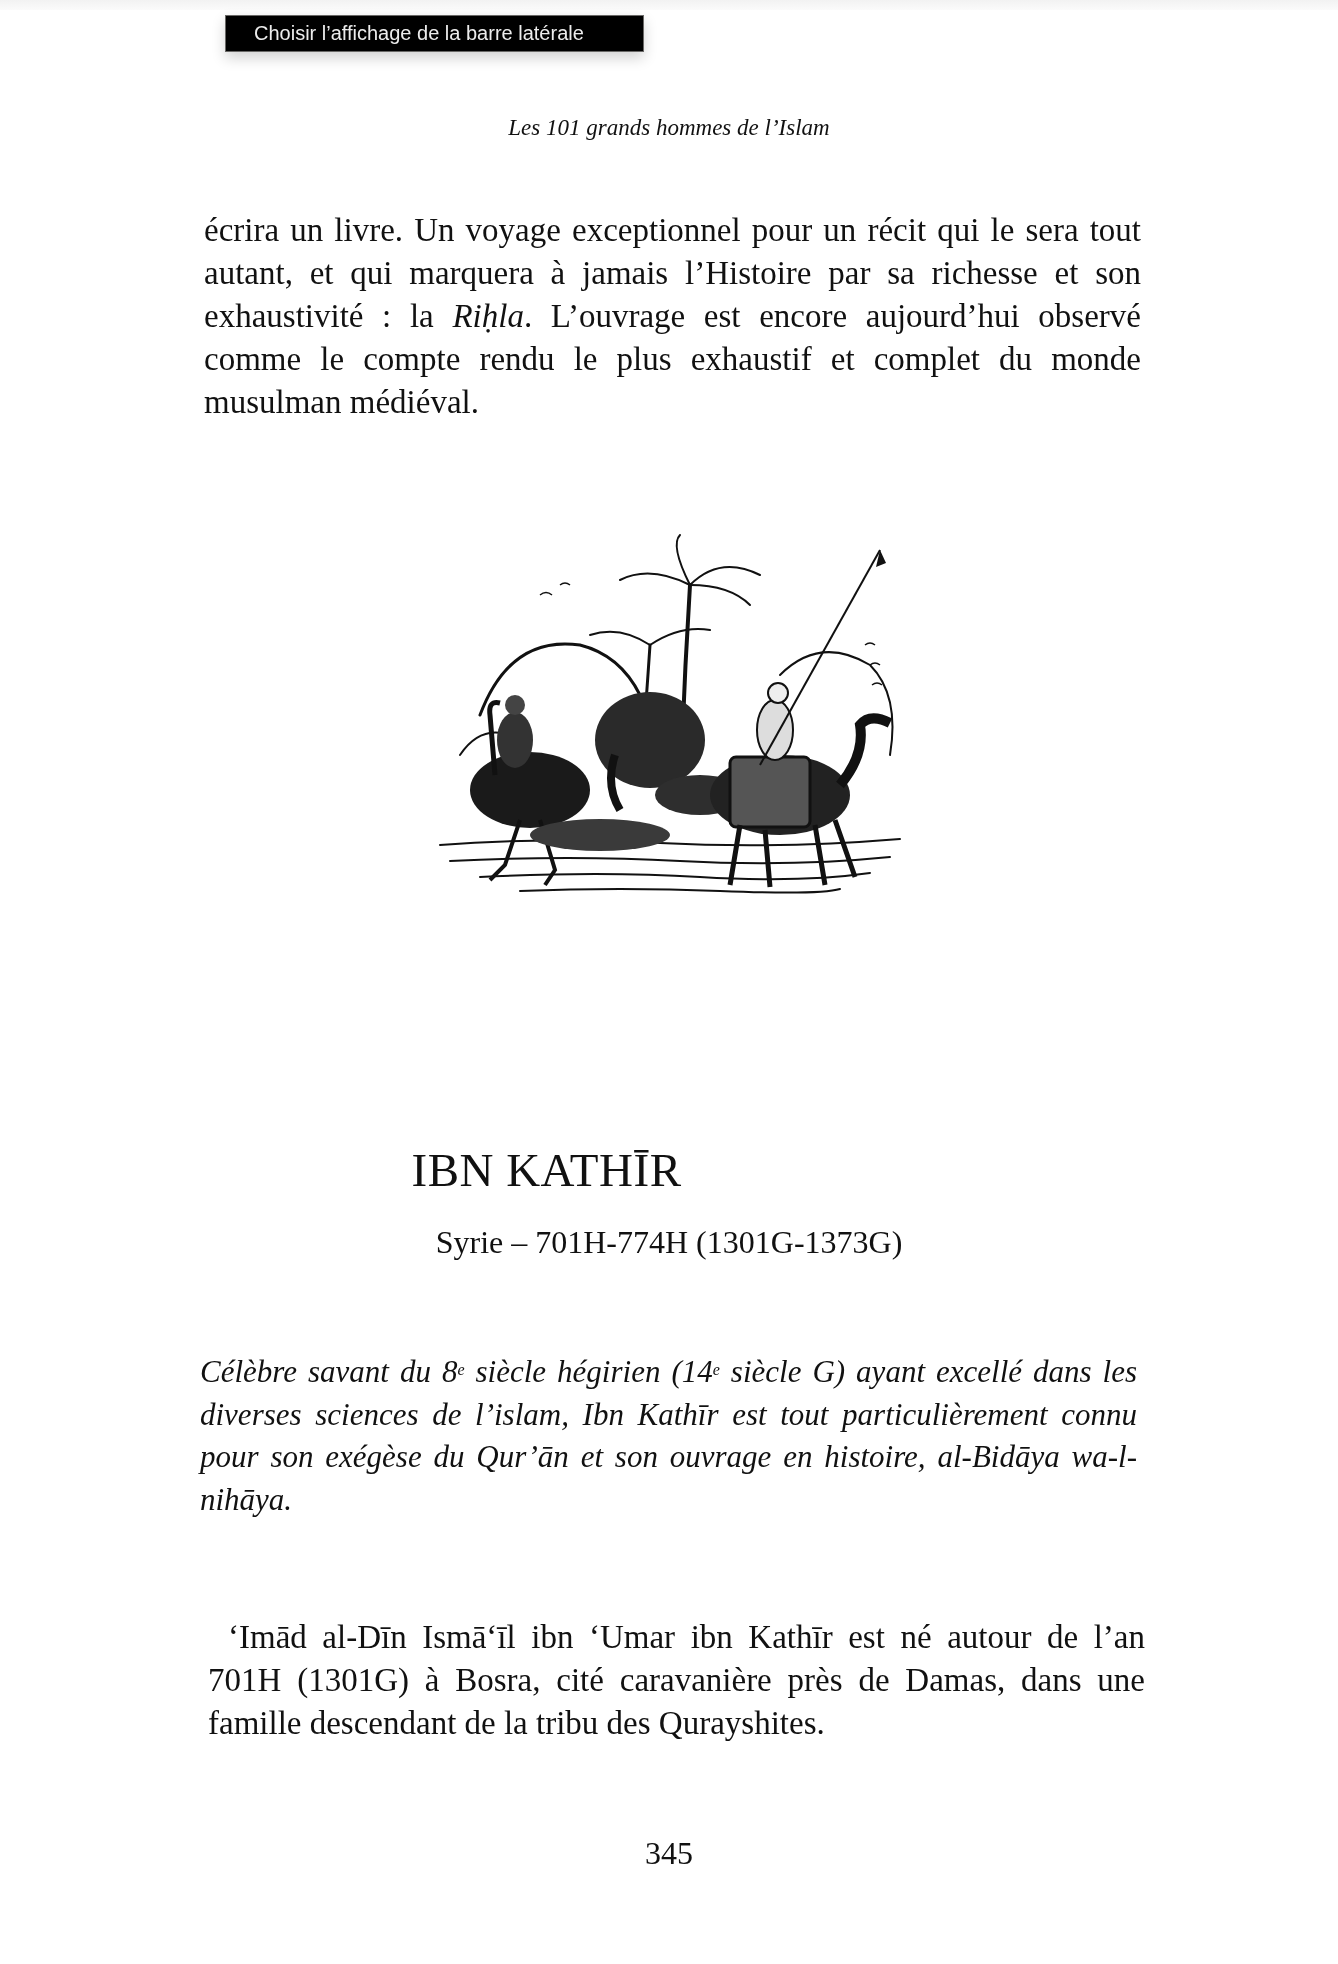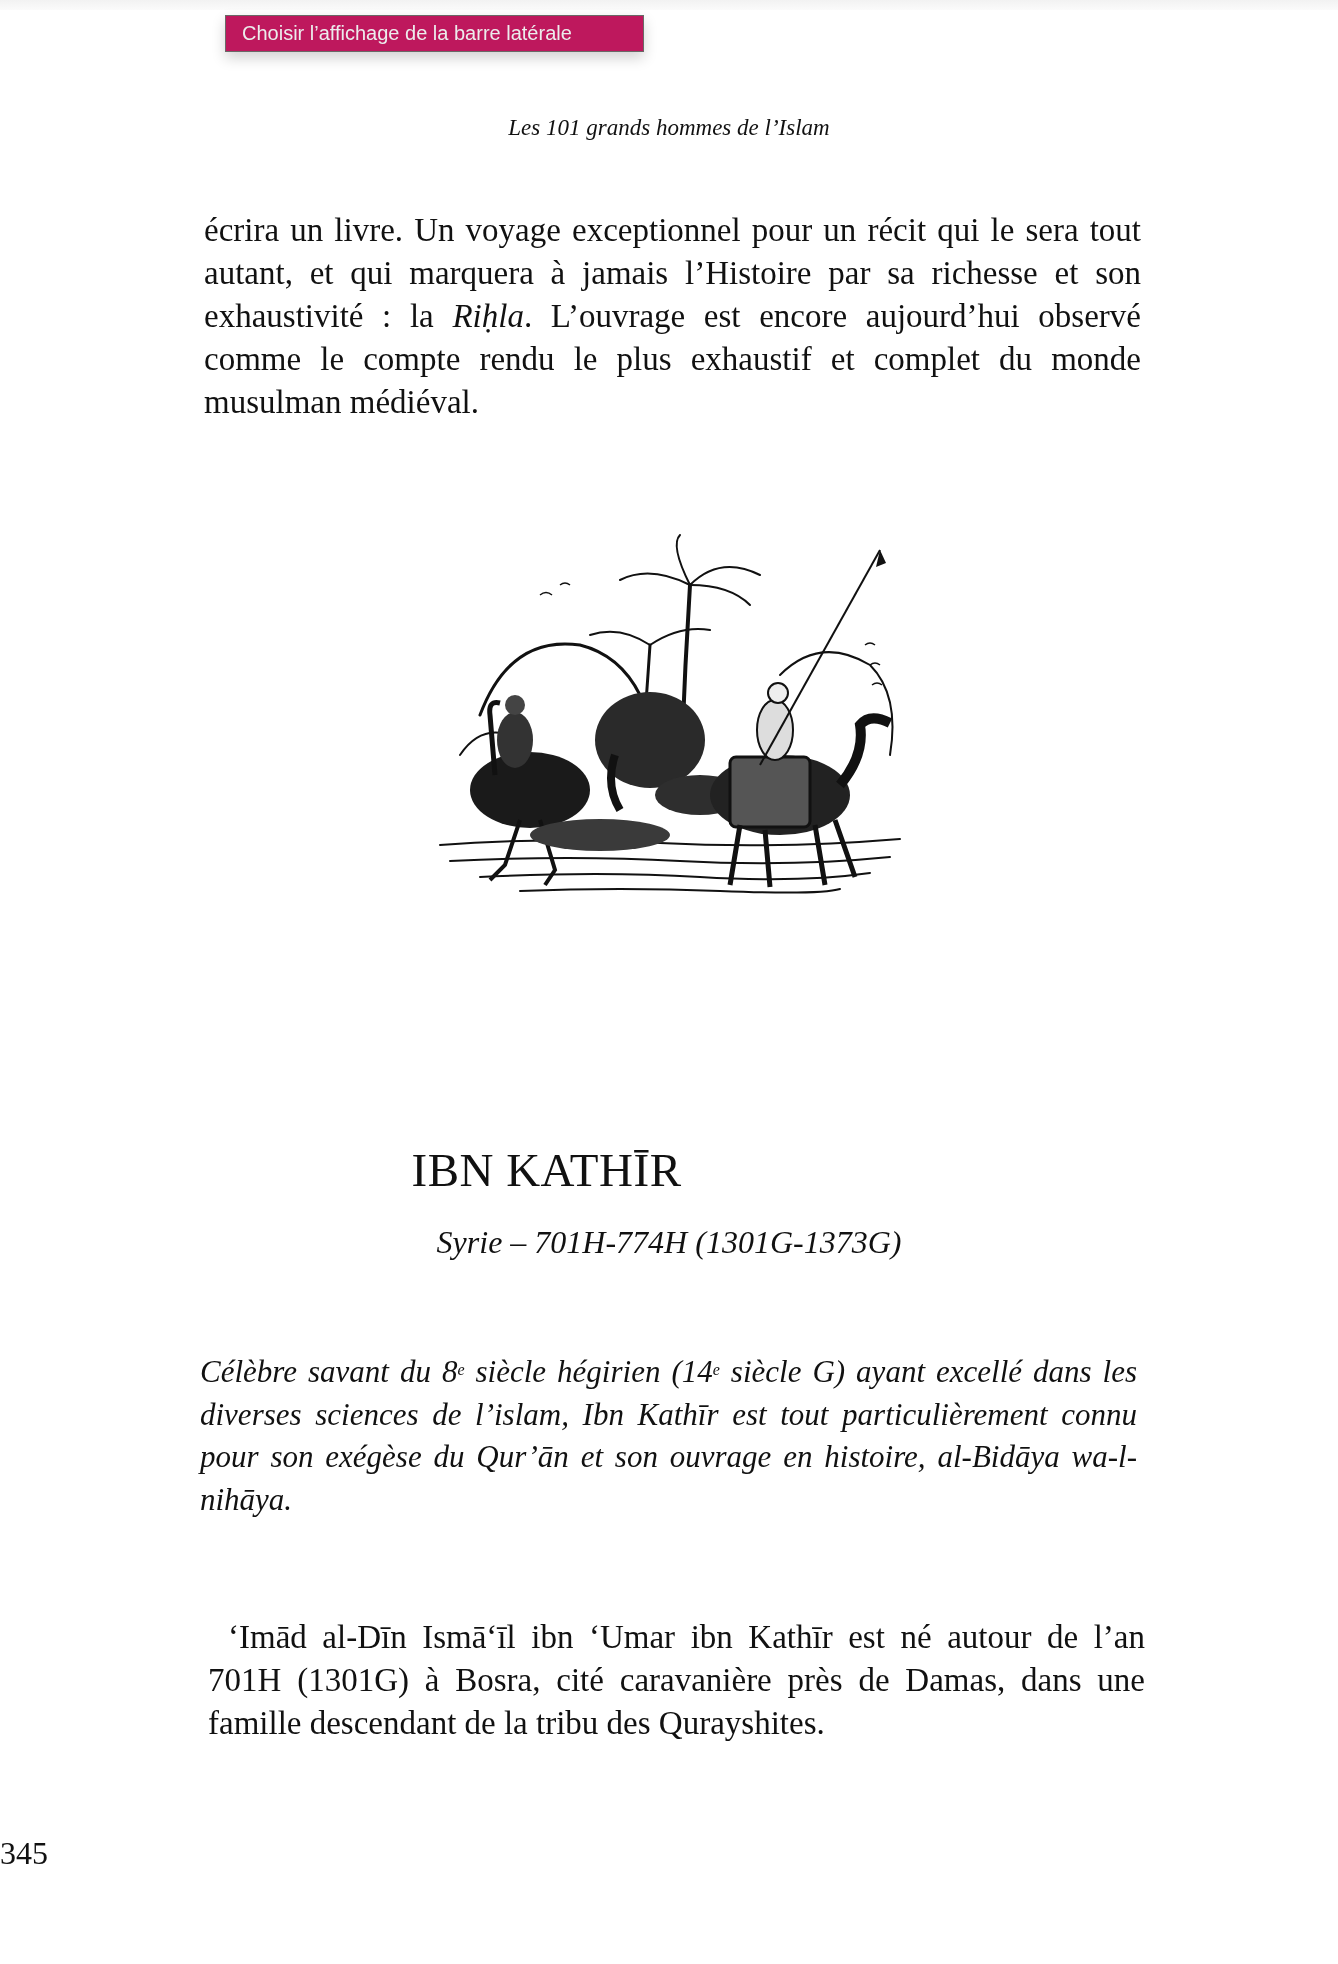--- a/index.html
+++ b/index.html
@@ -8,24 +8,24 @@
     background:#ffffff;
     font-family:"Liberation Serif", "DejaVu Serif", serif;
     color:#111111;
   }
   .top-strip {
     position:absolute; left:0; top:0; width:1338px; height:10px;
     background:linear-gradient(#f2f2f2,#fbfbfb);
   }
   .tooltip {
     position:absolute; left:225px; top:15px; width:419px; height:37px;
-    background:#be185d; color:#ececec;
+    background:#000000; color:#ececec;
     border:1px solid #6a6967; box-sizing:border-box;
     font-family:"Liberation Sans", "DejaVu Sans", sans-serif;
-    font-size:20px; line-height:35px; padding-left:16px;
+    font-size:20px; line-height:35px; padding-left:28px;
     box-shadow:0 6px 14px rgba(0,0,0,0.18);
     white-space:nowrap;
   }
   .running-header {
     position:absolute; left:0; width:1338px; top:102px;
     text-align:center; font-style:italic; font-size:23px; line-height:32px;margin-top:10px;
   }
   .body-text {
     position:absolute; left:200px; width:937px;
     font-size:33px; line-height:43px; text-align:justify;
@@ -35,32 +35,32 @@
   .p1 span.ital { font-style:italic; }
   .engraving {
     position:absolute; left:420px; top:525px; width:490px; height:380px;
   }
   .title {
     position:absolute; left:0; width:1093px; top:1140px;
     text-align:center; font-size:47px; line-height:60px; letter-spacing:0.5px;
   }
   .subtitle {
     position:absolute; left:0; width:1338px; top:1222px;
-    text-align:center; font-style:italic; font-size:32px; line-height:40px;
+    text-align:center; font-size:32px; line-height:40px;
   }
   .intro {
     position:absolute; left:200px; width:937px; top:1351px;
     font-style:italic; font-size:31px; line-height:42.5px; text-align:justify;
     text-align-last:left;
   }
   .intro sup { font-size:16px; vertical-align:top; position:relative; top:-2px; }
   .p2 { top:1608px; text-indent:20px; }
   .page-number {
     position:absolute; left:0; width:1338px; top:1833px;
-    font-size:32px; line-height:40px;
+    text-align:center; font-size:32px; line-height:40px;
   }
 </style>
 </head>
 <body>
 
 <div class="top-strip"></div>
 
 <div class="tooltip">Choisir l’affichage de la barre latérale</div>
 
 <div class="running-header">Les 101 grands hommes de l’Islam</div>

